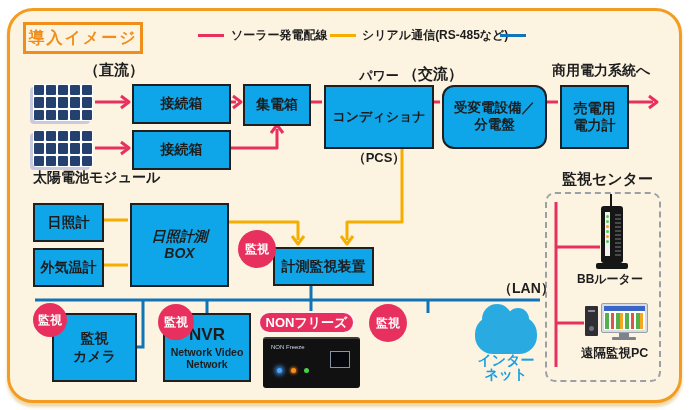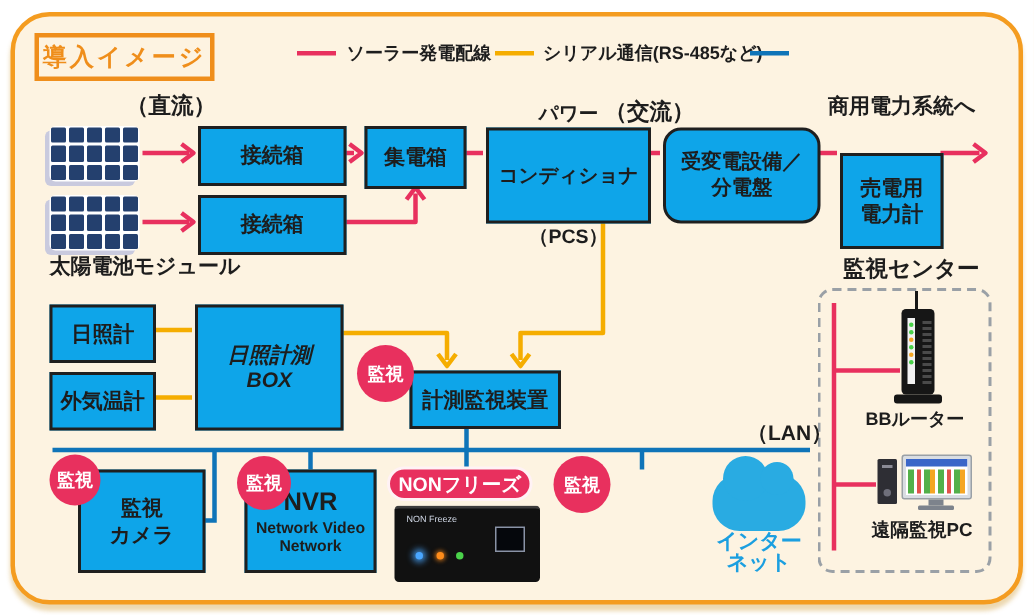--- a/index.html
+++ b/index.html
@@ -167,21 +167,21 @@
     </div>
   <div class="box" style="left:324px;top:85px;width:106px;height:60px;font-size:13px;gap:25px;">
     <span>パワー</span>
     <span>コンディショナ</span>
     <span>（PCS）</span>
   </div>
   <div class="box" style="left:442px;top:85px;width:101px;height:60px;font-size:13.5px;border-radius:12px;">
     <span>受変電設備／</span>
     <span>分電盤</span>
   </div>
-  <div class="box" style="left:560px;top:85px;width:65px;height:60px;margin-top:17px;">
+  <div class="box" style="left:560px;top:85px;width:65px;height:60px;">
     <span>売電用</span>
     <span>電力計</span>
   </div>
 
   <div class="box" style="left:33px;top:203px;width:67px;height:35px;">
       <span>日照計</span>
     </div>
   <div class="box" style="left:33px;top:248px;width:67px;height:35px;">
       <span>外気温計</span>
     </div>

